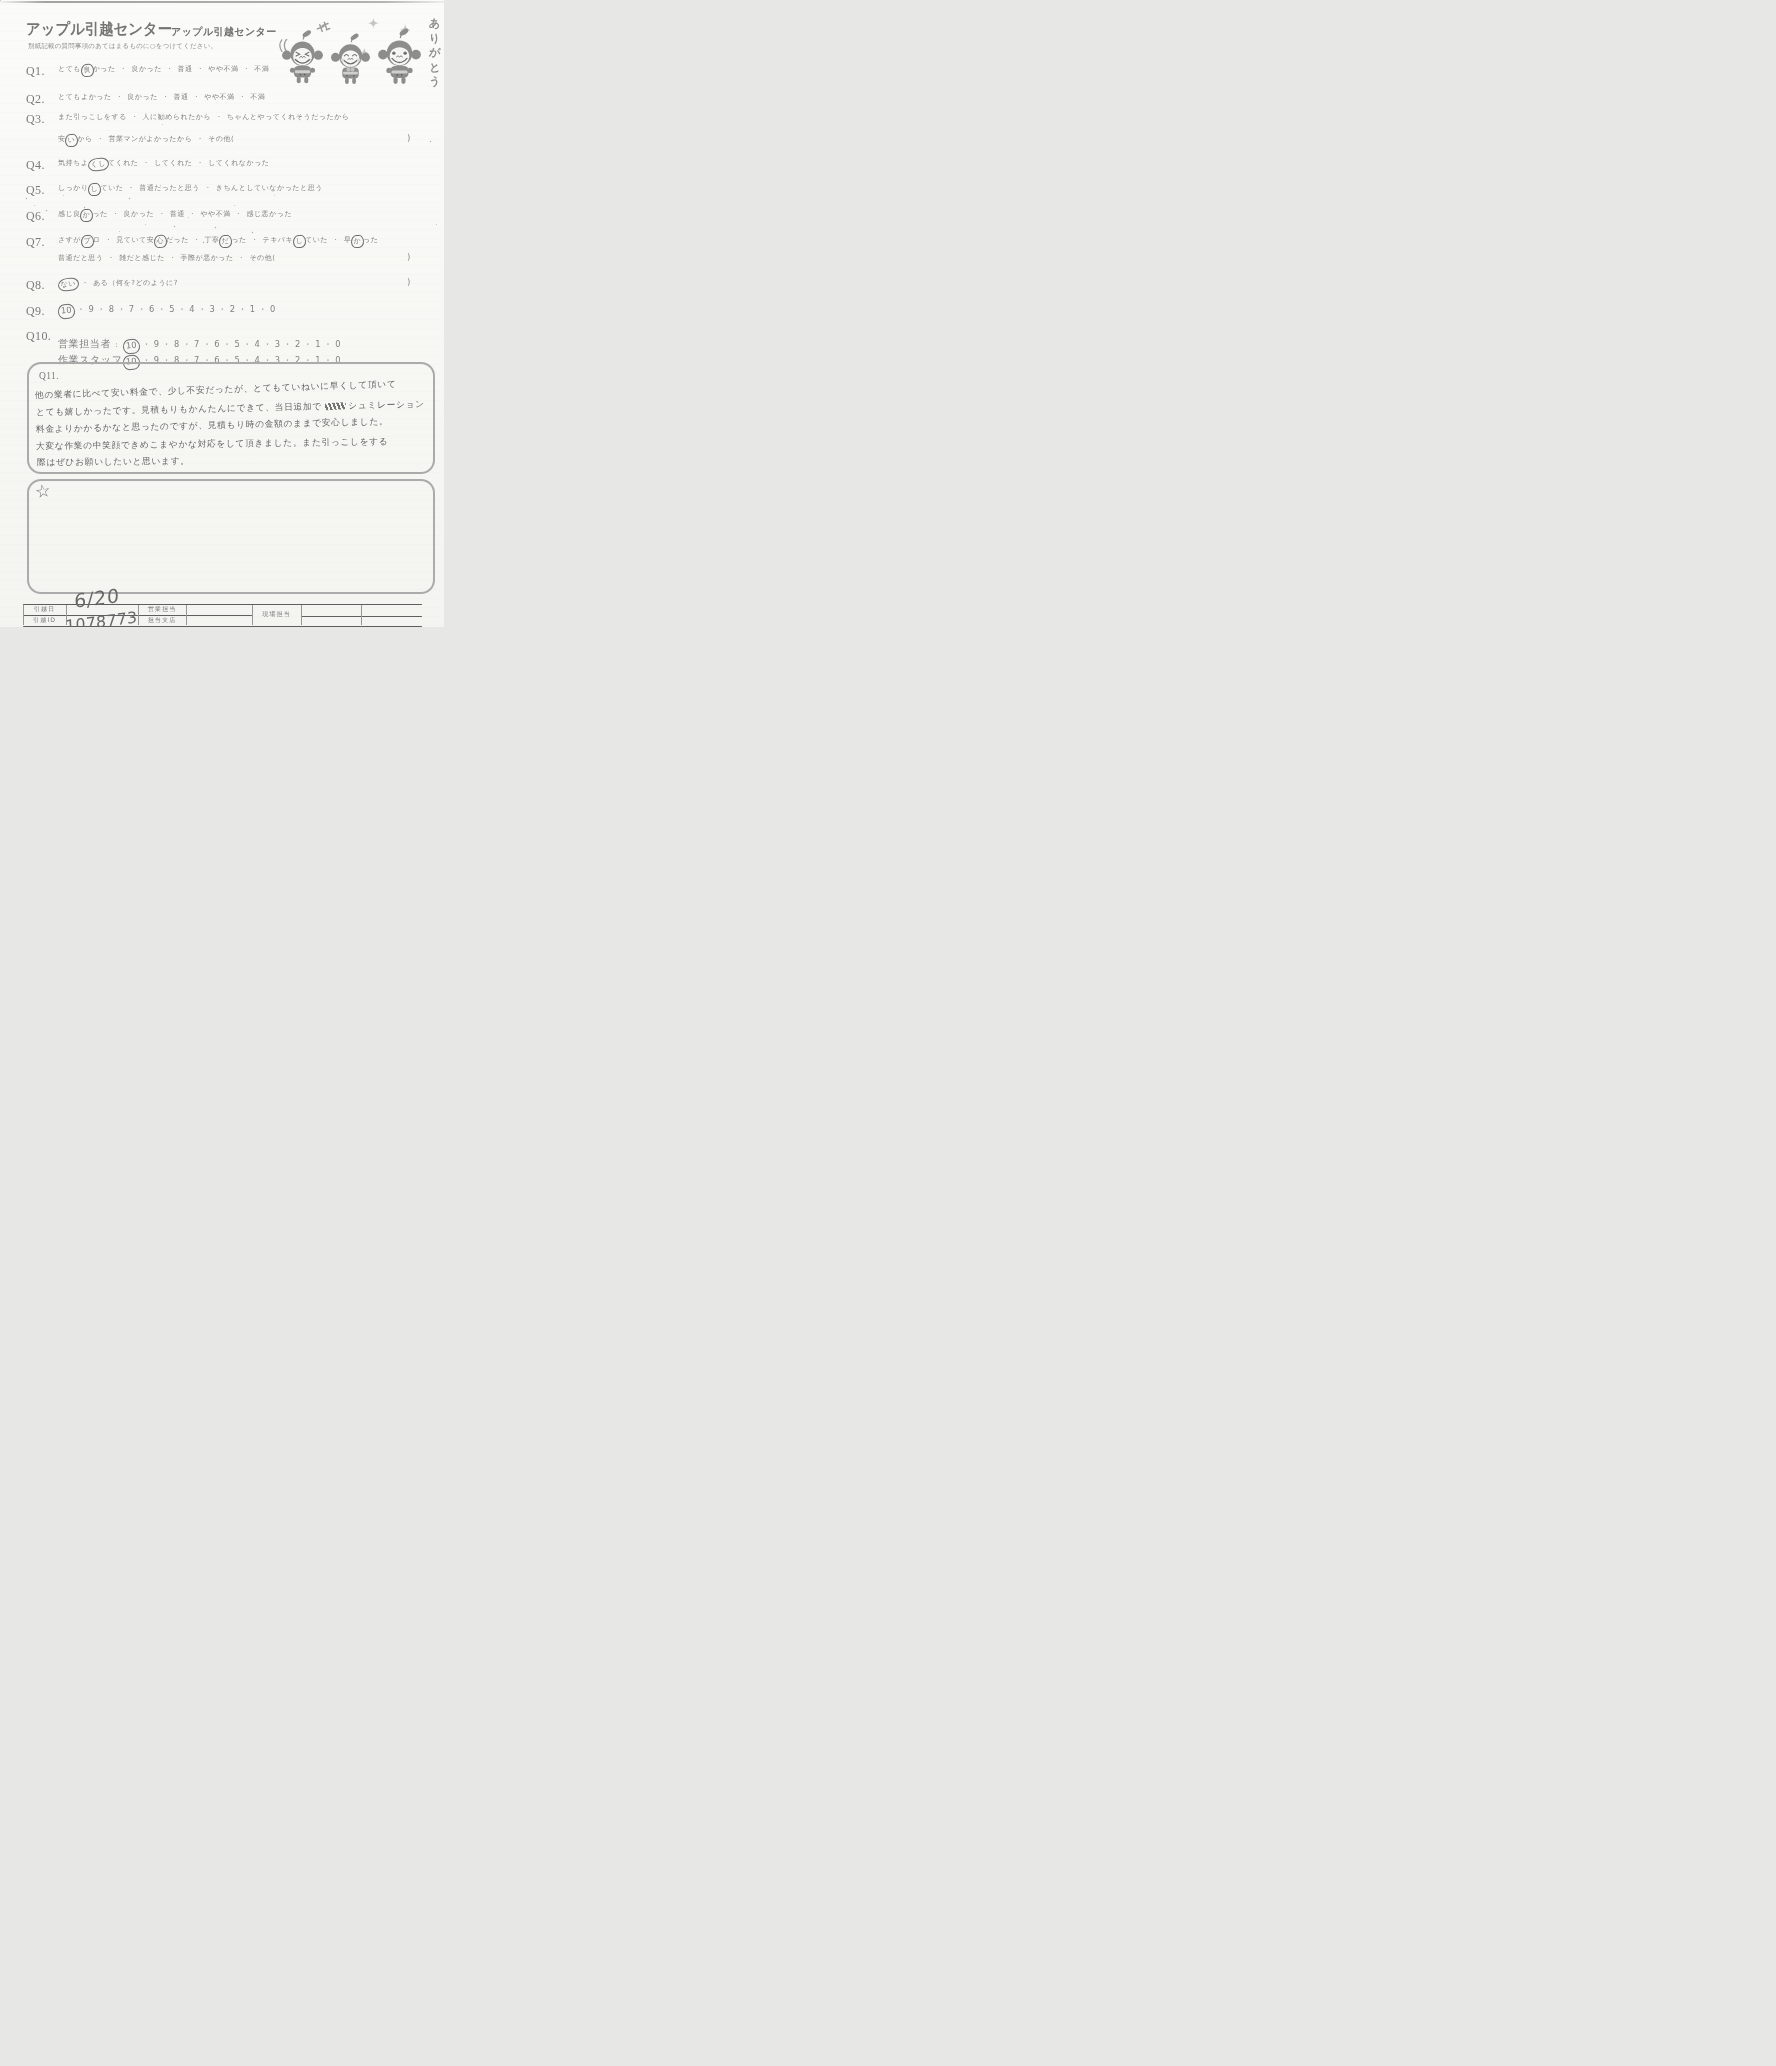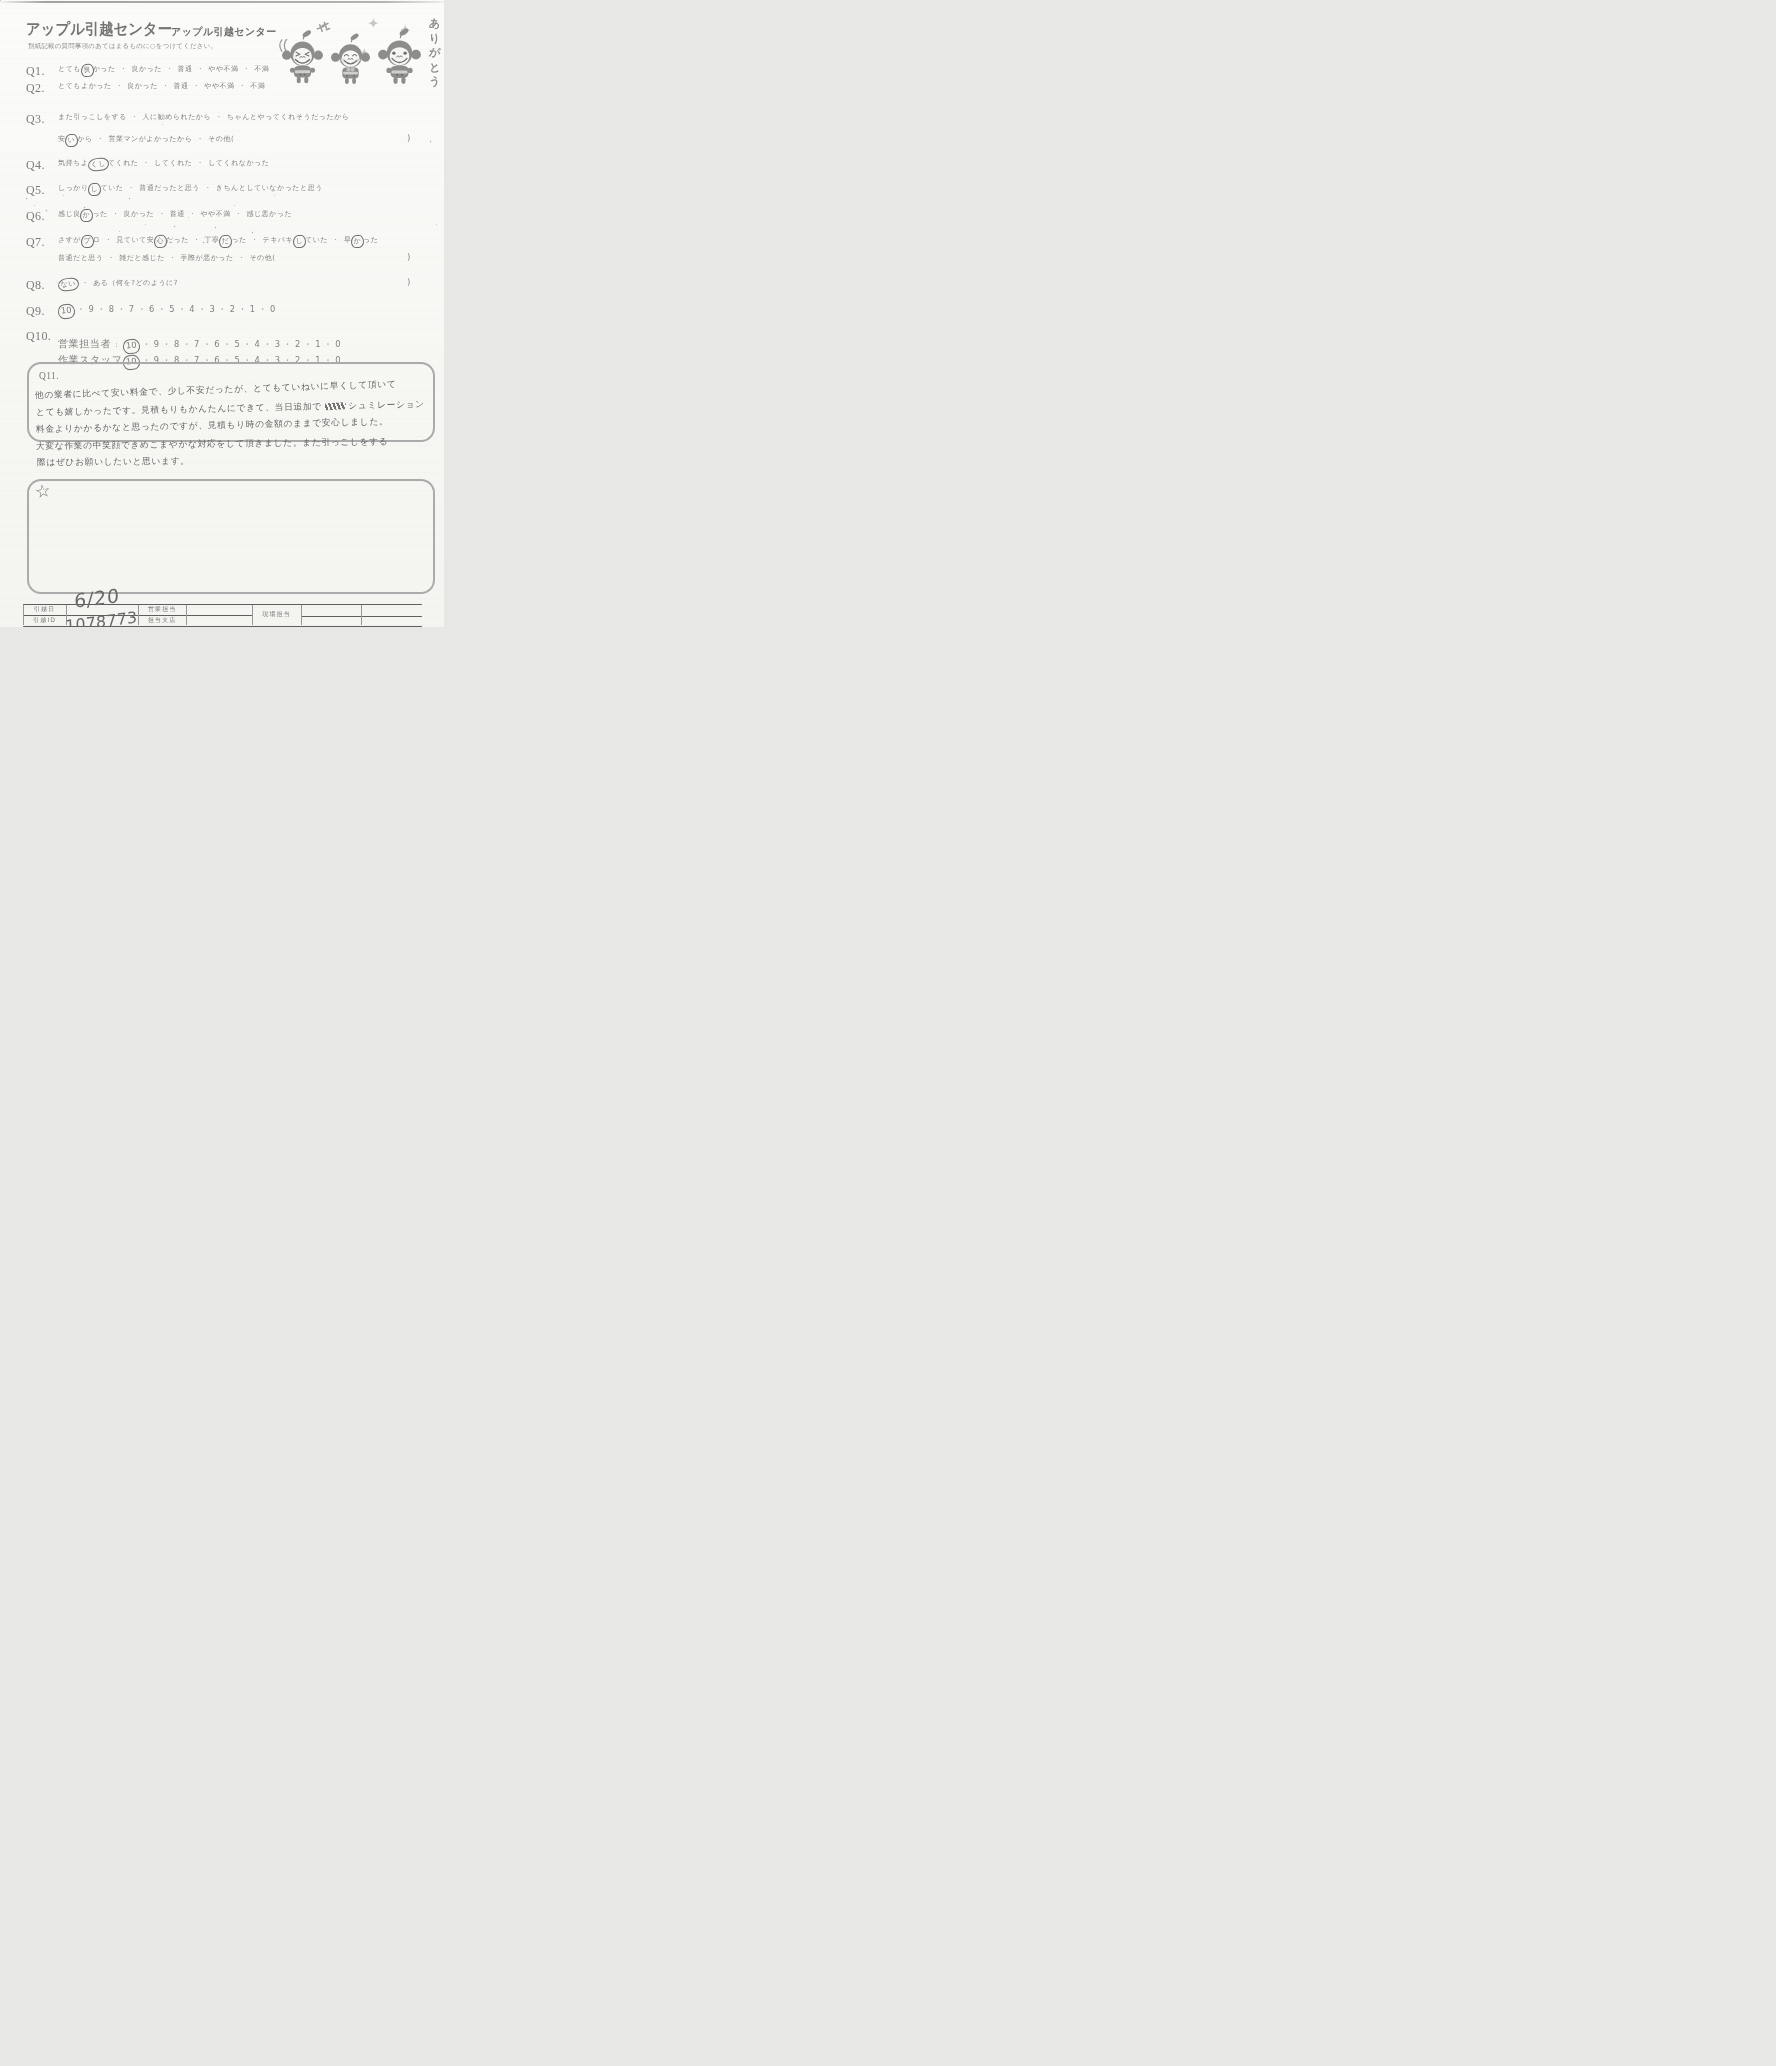--- a/index.html
+++ b/index.html
@@ -60,21 +60,21 @@
   .scale .dot{margin:0 3.3px;}
   .scale .circled{padding:0.8px 2.1px 2.9px;border-radius:48% 52% 50% 50% / 60% 62% 58% 56%;}
   .scale-prefix{display:inline-block;width:55px;font-size:10px;letter-spacing:0.6px;color:#828282;margin-top:8px;}
   .scale-colon{display:inline-block;margin:0 3.3px 0 0;font-size:7px;color:#828282;}
   .q-tail{position:absolute;left:407px;top:-1.2px;font-size:8.7px;color:#8d8d8d;}
   
   .round-box{
     position:absolute;left:27px;width:408px;border:2.1px solid #ababab;border-top-width:2.9px;
     border-radius:14px;box-sizing:border-box;background:transparent;
   }
-  .box-q11{top:362px;height:80px;}
+  .box-q11{top:362px;height:112px;}
   .box-star{top:479px;height:115px;border-top-width:2.5px;}
   .q11-label{position:absolute;left:10px;top:6.6px;font-family:"Liberation Serif", serif;font-size:9.5px;color:#7c7c7c;letter-spacing:0.4px;}
   .hw{position:absolute;white-space:nowrap;color:#646464;font-size:8.7px;letter-spacing:0.7px;transform-origin:left center;}
   .hw-line1{left:5.8px;top:26px;transform:rotate(-1.8deg);}
   .hw-line2{left:6.6px;top:43px;transform:rotate(-1.2deg);}
   .hw-line3{left:6.6px;top:60px;transform:rotate(-1.3deg);}
   .hw-line4{left:7.4px;top:77px;transform:rotate(-.8deg);}
   .hw-line5{left:8.3px;top:93px;transform:rotate(-.5deg);}
   .scribble{
     display:inline-block;width:20.7px;height:7px;margin:0 2.5px -1.2px 3.3px;border-radius:1.7px;
@@ -197,21 +197,21 @@
         <span style="transform: rotate(-8deg);">と</span>
         <span style="transform: rotate(7deg);">う</span>
       </div>
   </div>
 
   <div>
       <div class="q-row" style="top: 64px;">
         <span class="q-label">Q1.</span>
         <span class="q-opts"><span class="opt">とても</span><span class="opt circled">良</span><span class="opt">かった</span><span class="dot">・</span><span class="opt">良かった</span><span class="dot">・</span><span class="opt">普通</span><span class="dot">・</span><span class="opt">やや不満</span><span class="dot">・</span><span class="opt">不満</span></span>
       </div>
-      <div class="q-row" style="top: 81px; padding-left: 32px;">
+      <div class="q-row" style="top: 92px; padding-left: 32px;">
         <span class="q-label">Q2.</span>
         <span class="q-opts"><span class="opt">とてもよかった</span><span class="dot">・</span><span class="opt">良かった</span><span class="dot">・</span><span class="opt">普通</span><span class="dot">・</span><span class="opt">やや不満</span><span class="dot">・</span><span class="opt">不満</span></span>
       </div>
       <div class="q-row" style="top: 112px;">
         <span class="q-label">Q3.</span>
         <span class="q-opts"><span class="opt">また引っこしをする</span><span class="dot">・</span><span class="opt">人に勧められたから</span><span class="dot">・</span><span class="opt">ちゃんとやってくれそうだったから</span></span>
       </div>
       <div class="q-row" style="top: 134px;">
         <span class="q-opts"><span class="opt">安</span><span class="opt circled">い</span><span class="opt">から</span><span class="dot">・</span><span class="opt">営業マンがよかったから</span><span class="dot">・</span><span class="opt">その他(</span></span>
         <span class="q-tail">)</span>

